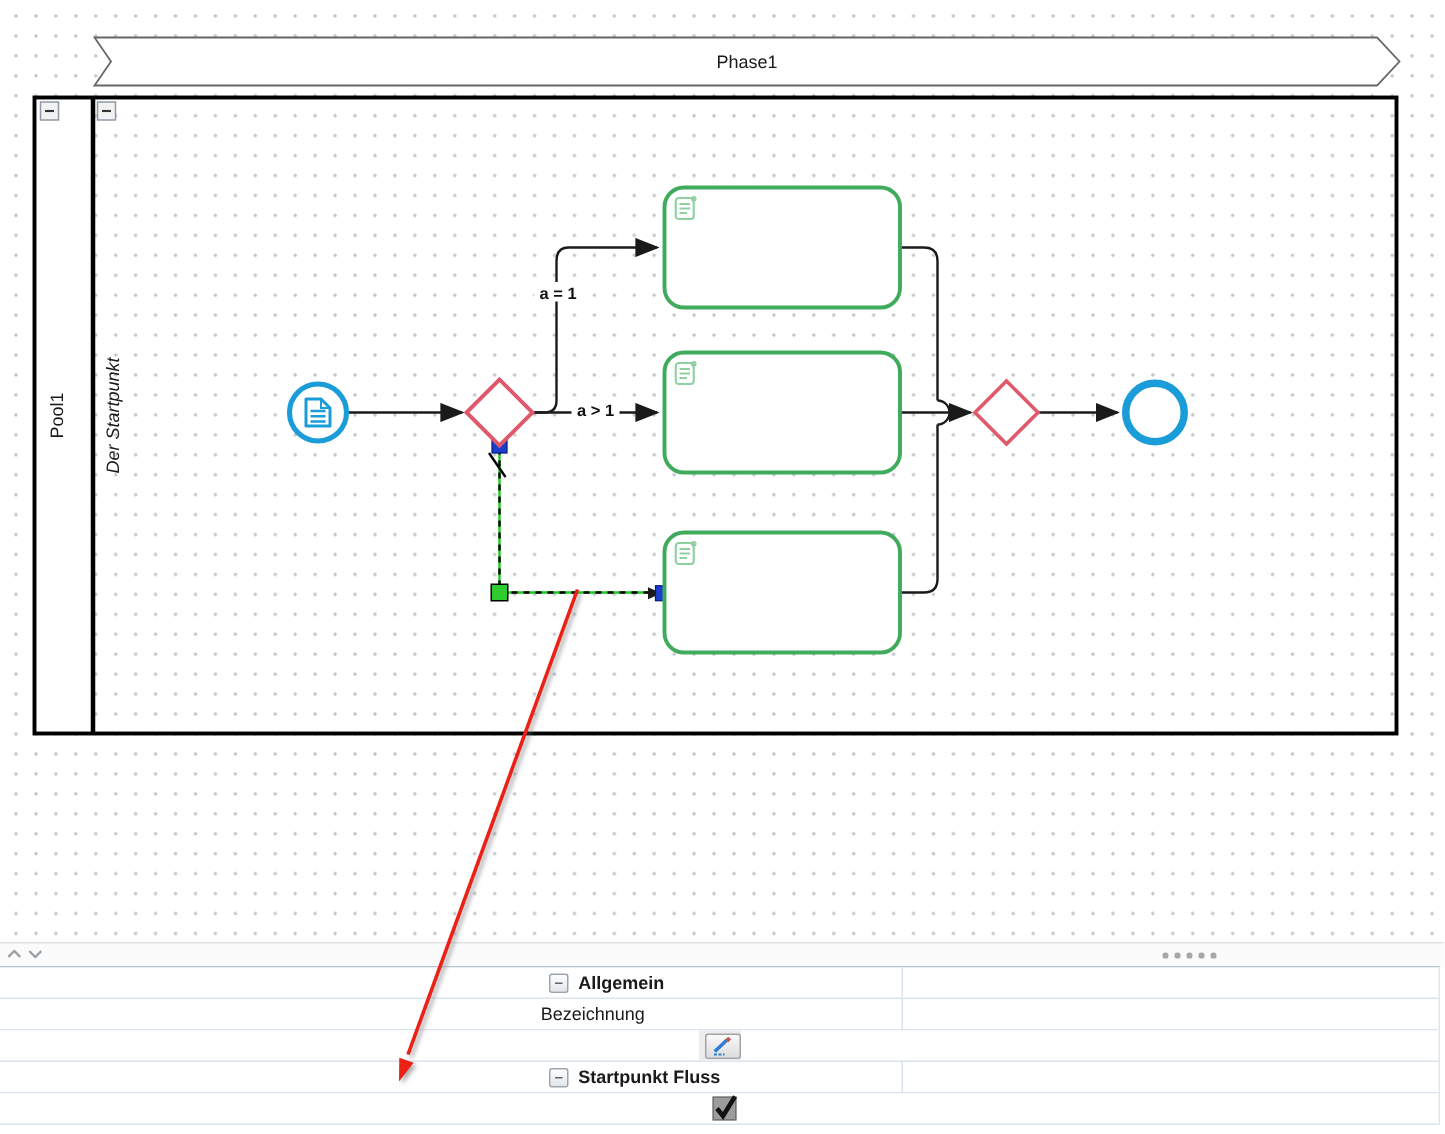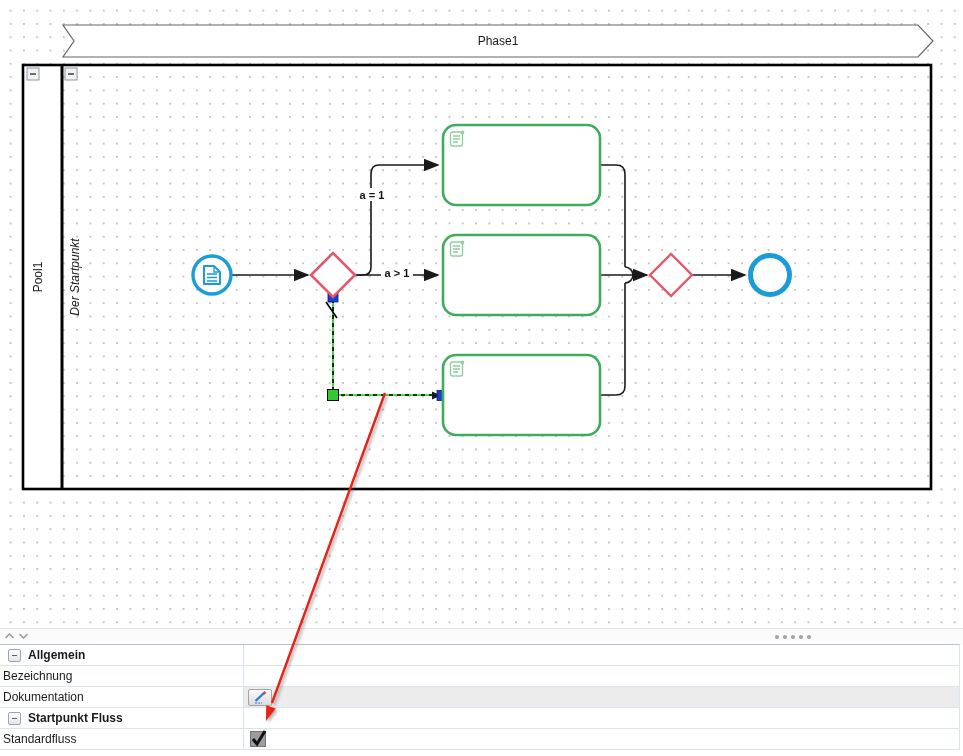--- a/index.html
+++ b/index.html
@@ -18,21 +18,21 @@
     background:#fbfbfb;border-top:1px solid #e3e3e3;
   }
   .splitter .collapse-arrows{position:absolute;left:5px;top:4px;display:flex;gap:5px;}
   .grip{position:absolute;left:775px;top:6px;display:flex;gap:4.5px;}
   .grip i{width:3.5px;height:3.5px;border-radius:50%;background:#a7a7a7;display:block;}
   .props{
     position:absolute;left:0;top:644px;width:959px;
     border-top:1px solid #b9c2cc;border-right:1px solid #d9e4ef;
     font-size:12px;color:#1a1a1a;
   }
-  .prow{display:flex;height:20px;border-bottom:1px solid #d9e4ef;align-items:center;background:#fff;}
+  .prow{display:flex;height:20px;border-bottom:1px solid #d9e4ef;align-items:center;background:#fff;flex-direction:column;}
   .pcell-label{width:244px;border-right:1px solid #d9e4ef;height:100%;display:flex;align-items:center;padding-left:3px;box-sizing:border-box;}
   .pcell-value{flex:1;height:100%;display:flex;align-items:center;padding-left:4px;box-sizing:border-box;}
   .prow.section .pcell-label{font-weight:bold;padding-left:8px;}
   .gray-value{background:#ececec;}
   .minusbox{
     width:11px;height:11px;border:1px solid #9aa5b1;border-radius:2px;
     background:linear-gradient(#fdfdfd,#e3e6ea);
     display:inline-flex;align-items:center;justify-content:center;
     margin-right:7px;flex:0 0 auto;
   }
@@ -81,42 +81,40 @@
         </span>
       <span>Allgemein</span>
     </div>
     <div class="pcell-value"></div>
   </div>
   <div class="prow">
     <div class="pcell-label">Bezeichnung</div>
     <div class="pcell-value"></div>
   </div>
   <div class="prow">
-    <div class="pcell-label">Dokumentation</div>
     <div class="pcell-value gray-value">
       <button class="editor-btn">
         <svg width="17" height="13">
           <line x1="3.5" y1="10" x2="12" y2="2" stroke="#2d7dd2" stroke-width="2.4"></line>
           <rect x="11.2" y="0.6" width="2.6" height="2.6" fill="#c4534f" transform="rotate(40 12.5 2)"></rect>
           <path d="M3,12 h7" stroke="#2d7dd2" stroke-width="1.2" stroke-dasharray="2 1"></path>
         </svg>
       </button>
     </div>
   </div>
   <div class="prow section">
     <div class="pcell-label">
       <span class="minusbox">
           <b></b>
         </span>
       <span>Startpunkt Fluss</span>
     </div>
     <div class="pcell-value"></div>
   </div>
   <div class="prow">
-    <div class="pcell-label">Standardfluss</div>
     <div class="pcell-value">
       <span class="checkbox">
         <svg width="18" height="20">
           <path d="M2,11 L6,16 L14,3" fill="none" stroke="#111" stroke-width="3"></path>
         </svg>
       </span>
     </div>
   </div>
 </div>
 

